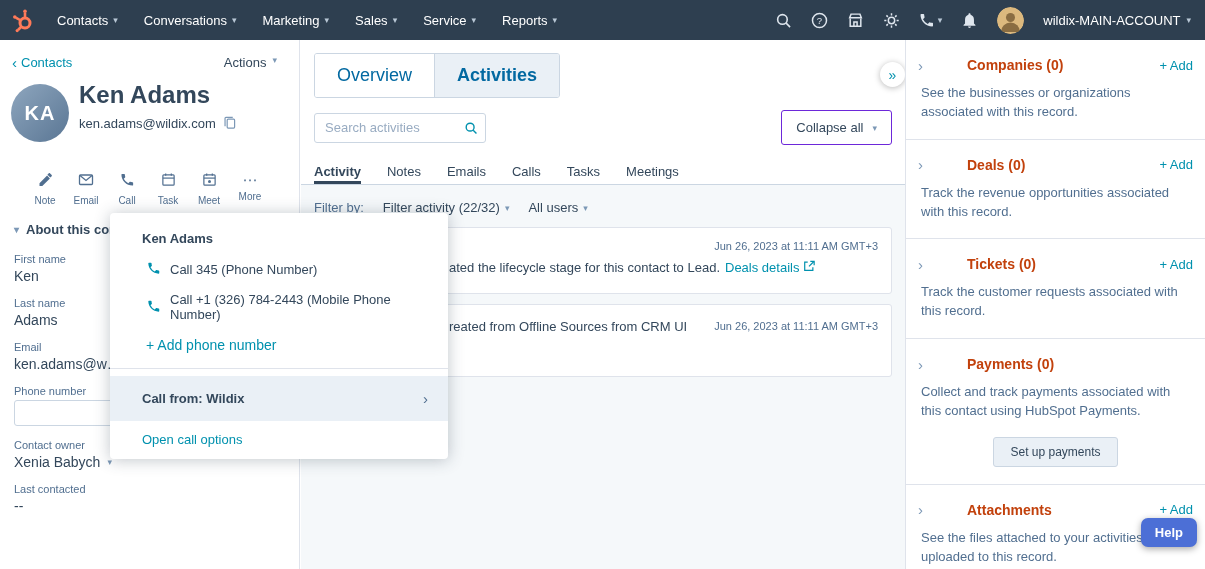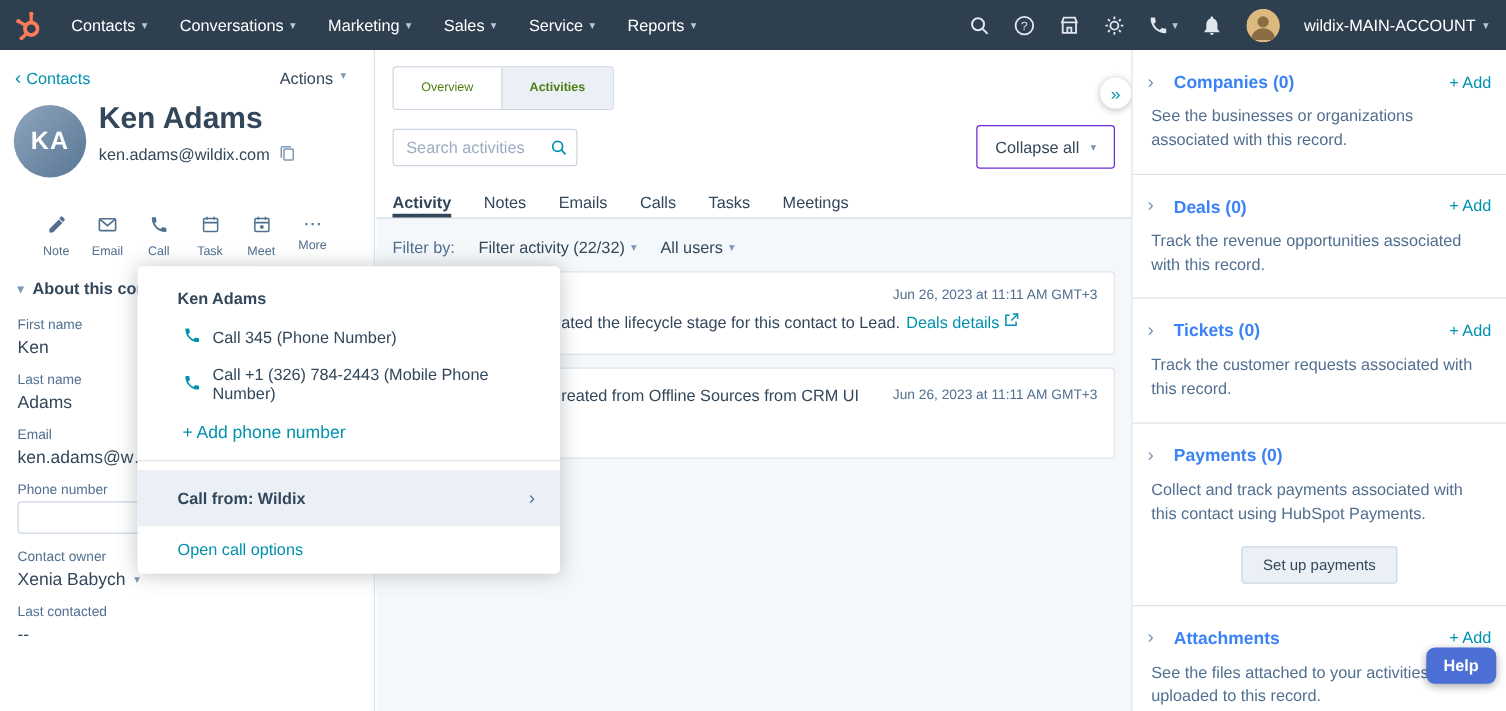--- a/index.html
+++ b/index.html
@@ -40,26 +40,26 @@
   .field-label { font-size: 11px; color: #516f90; margin-bottom: 3px; }
   .field-value { font-size: 14px; color: #33475b; display: flex; align-items: center; gap: 7px; }
   .field-value.email-val { max-width: 108px; overflow: hidden; text-overflow: ellipsis; white-space: nowrap; display: block; }
   .field-input { width: 272px; height: 26px; border: 1px solid #cbd6e2; border-radius: 3px; font-size: 13px; padding: 0 8px; color: #33475b; }
   .field-value .caret { font-size: 9px; color: #7c98b6; }
 
   
   .main { position: absolute; top: 40px; left: 301px; right: 300px; bottom: 0; background: #fff; display: flex; flex-direction: column; overflow: hidden; }
   .main-top { position: relative; padding: 13px 13px 0; background: #fff; }
   .view-tabs { display: inline-flex; border: 1px solid #cbd6e2; border-radius: 3px; overflow: hidden; }
-  .view-tab { padding: 11px 22px; font-size: 10px; background: #fff; color: #4d7c0f; }
+  .view-tab { padding: 11px 22px; font-size: 18px; background: #fff; color: #0369a1; }
   .view-tab + .view-tab { border-left: 1px solid #cbd6e2; }
   .view-tab.active { background: #eaf0f6; font-weight: 700; }
   .expand-btn { position: absolute; top: 22px; right: 0; width: 25px; height: 25px; border-radius: 50%; background: #fff; box-shadow: 0 1px 6px rgba(0,0,0,.28); color: #0091ae; display: flex; align-items: center; justify-content: center; font-size: 14px; z-index: 5; }
   .search-row { display: flex; justify-content: space-between; align-items: center; margin-top: 12px; }
-  .search-box { position: relative; width: 148px; }
+  .search-box { position: relative; width: 172px; }
   .search-input { width: 100%; height: 30px; border: 1px solid #cbd6e2; border-radius: 3px; padding: 0 28px 0 10px; font-size: 13px; color: #33475b; }
   .search-input::placeholder { color: #99acc2; }
   .search-icon { position: absolute; right: 8px; top: 8px; display: flex; }
   .collapse-btn { display: flex; align-items: center; gap: 9px; border: 1px solid #6d28d9; background: #fff; border-radius: 3px; padding: 9px 14px; font-size: 13px; color: #33475b; }
   .collapse-btn .caret { font-size: 9px; color: #7c98b6; }
   .activity-tabs { display: flex; gap: 26px; padding: 19px 13px 0; border-bottom: 1px solid #cbd6e2; background: #fff; }
   .a-tab { padding-bottom: 2px; font-size: 13px; color: #33475b; border-bottom: 3px solid transparent; }
   .a-tab.active { border-bottom-color: #33475b; font-weight: 700; }
   .feed { flex: 1; background: #f5f8fa; padding: 0 13px; overflow: hidden; }
   .filter-row { display: flex; align-items: center; gap: 19px; padding: 15px 0 12px; font-size: 13px; }
@@ -73,21 +73,21 @@
   .entry-link { color: #0091ae; display: inline-flex; align-items: center; gap: 4px; text-decoration: none; }
   .entry-card.two { height: 73px; padding: 14px 13px; }
   .entry-row { display: flex; justify-content: space-between; align-items: flex-start; margin-left: 121px; font-size: 13px; }
   .ts2 { font-size: 11px; color: #516f90; padding-top: 1px; }
 
   
   .right { position: absolute; top: 40px; right: 0; width: 300px; bottom: 0; background: #fff; border-left: 1px solid #dfe3eb; overflow: hidden; }
   .rcard { padding: 17px 12px 17px; border-bottom: 1px solid #dfe3eb; }
   .rhead { display: flex; align-items: center; }
   .rcaret { width: 21px; color: #7c98b6; font-size: 15px; line-height: 1; }
-  .rtitle { flex: 1; font-size: 14px; font-weight: 700; color: #3b82f6; }
+  .rtitle { flex: 1; font-size: 14px; font-weight: 700; color: #c2410c; margin-left: 28px; }
   .raction { color: #0091ae; font-size: 13px; white-space: nowrap; }
   .rbody { margin: 11px 0 0 3px; font-size: 13px; color: #516f90; line-height: 1.45; }
   .rbtn { display: block; margin: 16px auto 0; background: #eaf0f6; border: 1px solid #cbd6e2; border-radius: 3px; padding: 7px 16px; font-size: 12px; color: #33475b; font-family: "Liberation Sans", sans-serif; }
   .help-btn { position: absolute; right: 8px; bottom: 22px; background: #4c6fd6; color: #fff; padding: 7px 14px; border-radius: 7px; font-size: 13px; font-weight: 700; box-shadow: 0 2px 7px rgba(0,0,0,.35); z-index: 60; border: none; }
 
   
   .call-popup { position: absolute; left: 110px; top: 213px; width: 338px; background: #fff; border-radius: 4px; box-shadow: 0 1px 16px rgba(45,62,80,.3); z-index: 50; padding: 12px 0 10px; }
   .popup-title { font-weight: 700; font-size: 13px; padding: 6px 14px 8px 32px; color: #33475b; }
   .popup-option { display: flex; align-items: center; gap: 9px; padding: 7px 14px 7px 37px; font-size: 13px; color: #33475b; }
   .popup-add { color: #0091ae; font-size: 14px; padding: 8px 14px 8px 36px; }

